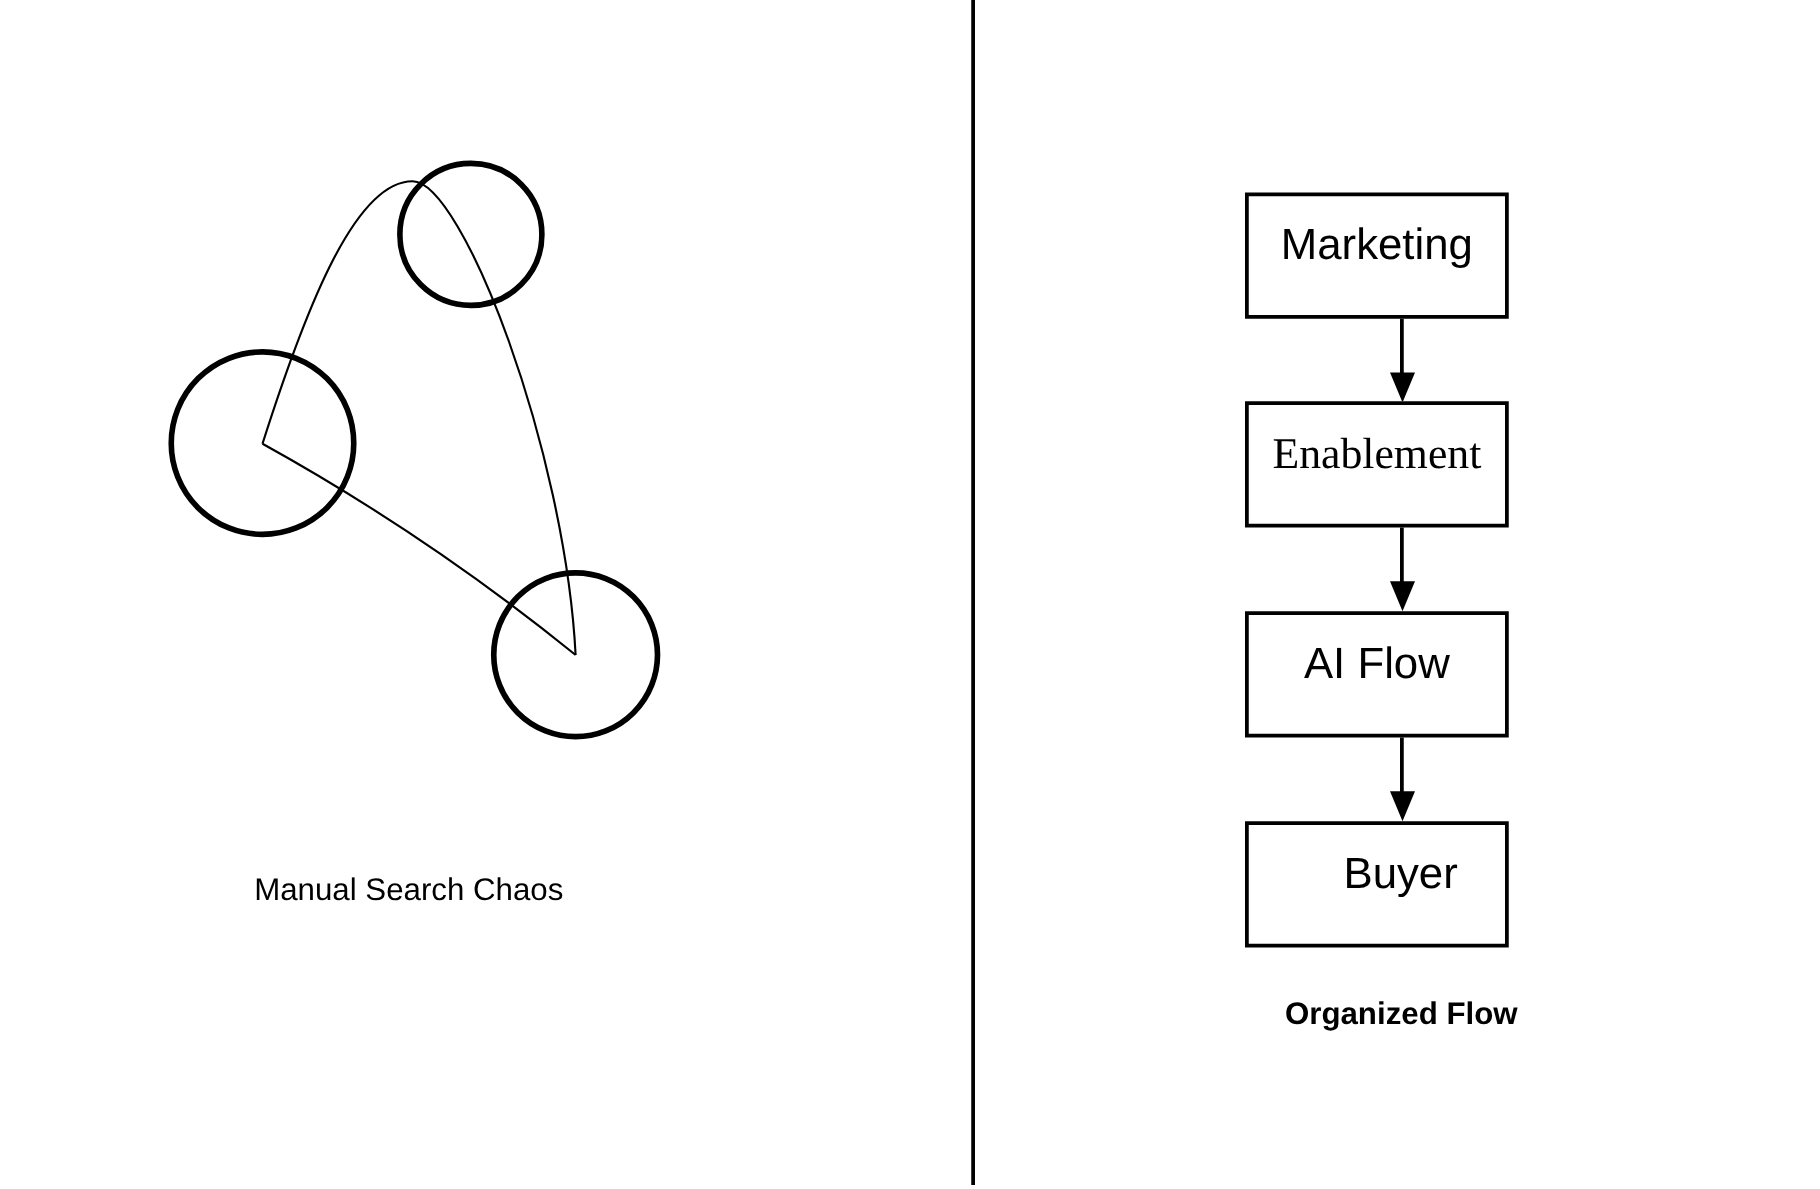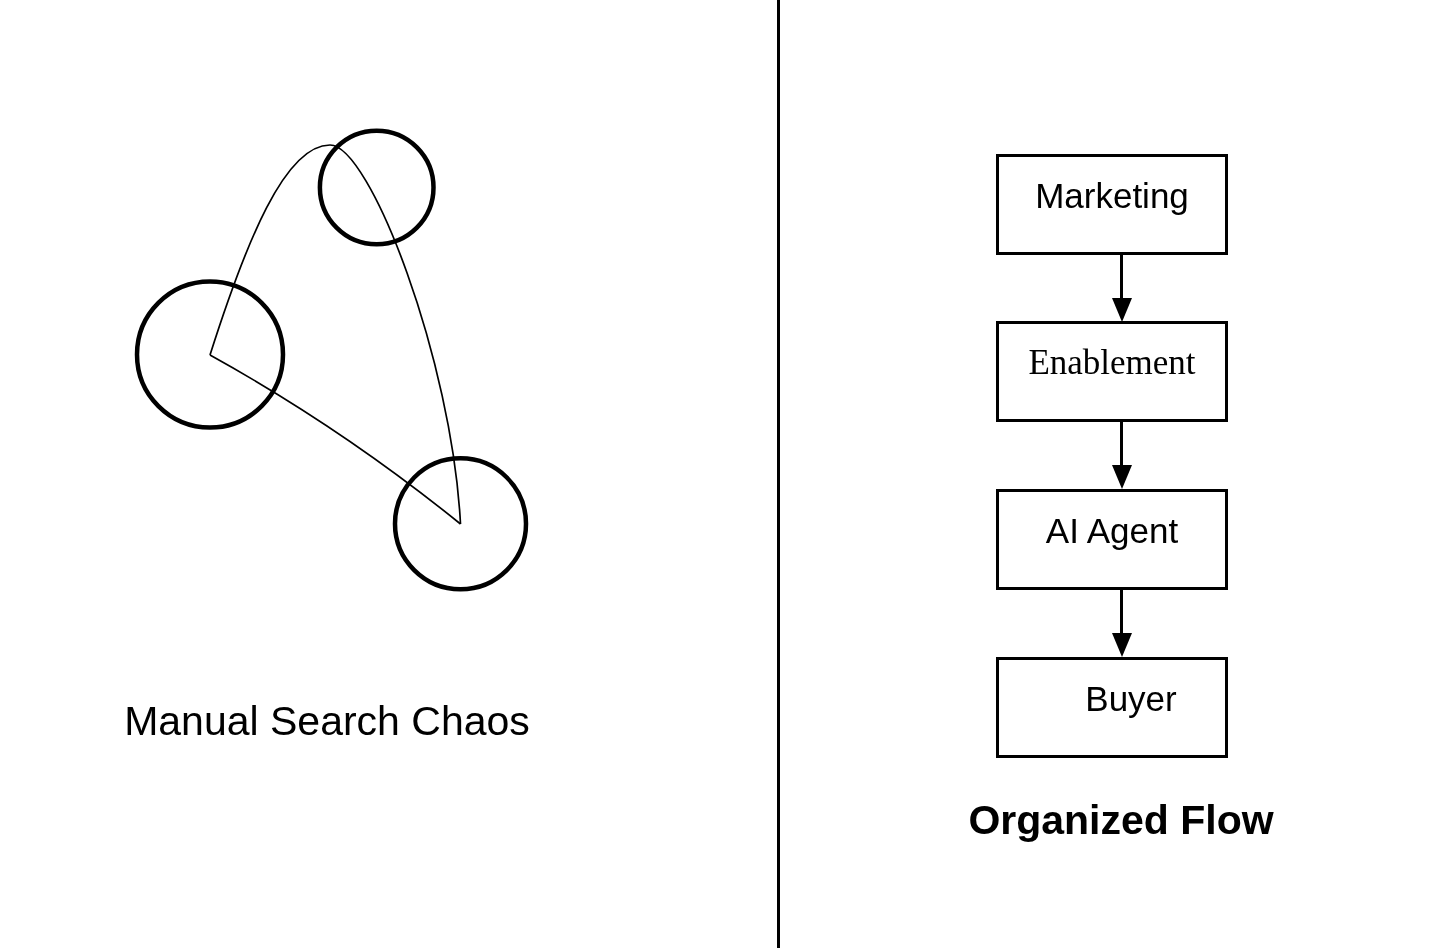--- a/index.html
+++ b/index.html
@@ -28,32 +28,32 @@
     height: 948px;
     background: #000000;
   }
 
   .sketch-svg { position: absolute; left: 0; top: 0; }
 
   .caption {
     position: absolute;
     transform: translateX(-50%);
     white-space: nowrap;
-    font-size: 41px;
+    font-size: 25px;
     line-height: 1.2;
     color: #000000;
     letter-spacing: 0px;
   }
   .caption.left-caption  { left: 327px;  top: 697px; }
   .caption.right-caption { left: 1121px; top: 796px; font-weight: bold; }
 
   .flow-node {
     position: absolute;
     left: 996px;
-    width: 232px;
+    width: 211px;
     height: 101px;
     box-sizing: border-box;
     border: 3px solid #000000;
     background: #ffffff;
     text-align: center;
     padding-top: 20px;
     font-size: 35px;
     line-height: 1.1;
     color: #000000;
   }
@@ -111,21 +111,21 @@
   <div class="flow-node n1">Marketing</div>
 
   <div class="arrow-shaft a1"></div>
   <div class="arrow-head a1"></div>
 
   <div class="flow-node n2">Enablement</div>
 
   <div class="arrow-shaft a2"></div>
   <div class="arrow-head a2"></div>
 
-  <div class="flow-node n3">AI Agent</div>
+  <div class="flow-node n3">AI Flow</div>
 
   <div class="arrow-shaft a3"></div>
   <div class="arrow-head a3"></div>
 
   <div class="flow-node n4">Buyer</div>
 
   <div class="caption right-caption">Organized Flow</div>
 
 </div>
 

